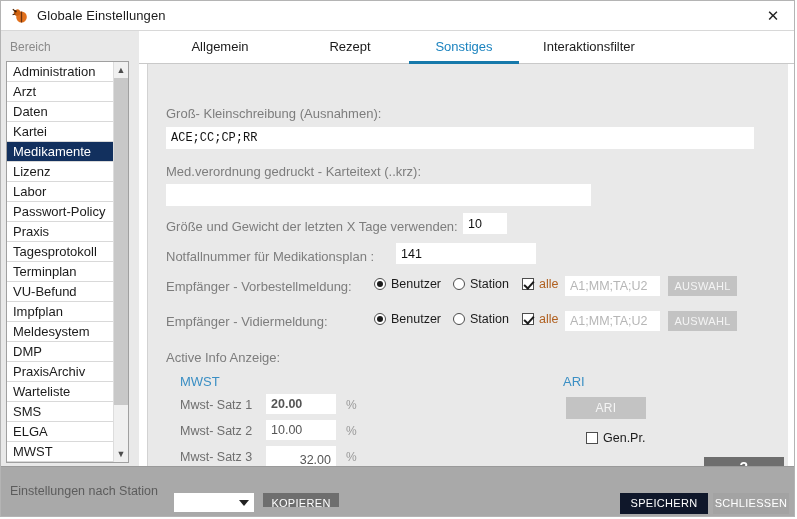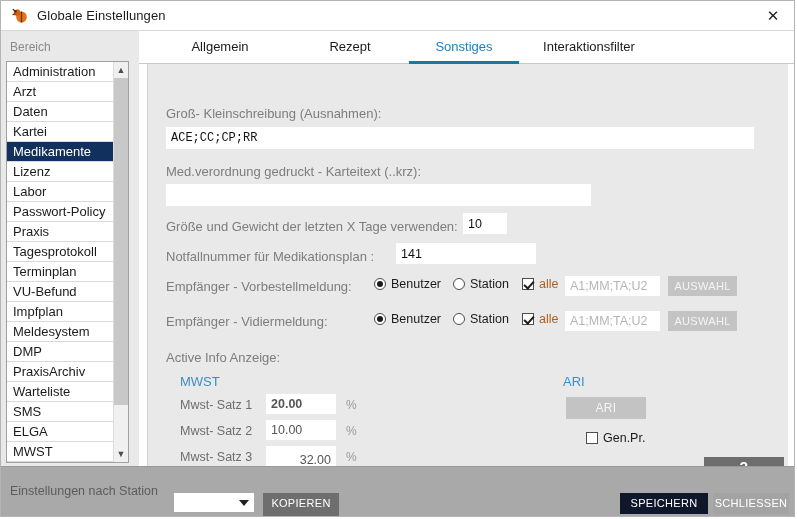--- a/index.html
+++ b/index.html
@@ -420,19 +420,19 @@
 
   <div class="footer">
     <div class="footer-lbl">Einstellungen nach Station</div>
   </div>
 
   <div class="combo">
     <div class="combo-arrow"></div>
     <span style="position:absolute; left:4px; top:2px; font-size:12px; color:#111;"></span>
   </div>
 
-  <div class="btn dark" style="left:262px; top:492px; width:76px; height:27px; line-height:21px;">KOPIEREN</div>
+  <div class="btn dark" style="left:262px; top:492px; width:76px; height:14px; line-height:21px;">KOPIEREN</div>
 
   <div class="btn primary" style="left:619px; top:492px; width:88px; height:21px; line-height:21px;">SPEICHERN</div>
 
   <div class="btn plain" style="left:712px; top:492px; width:76px; height:21px; line-height:21px;">SCHLIESSEN</div>
 
 </div>
 
 </body></html>

